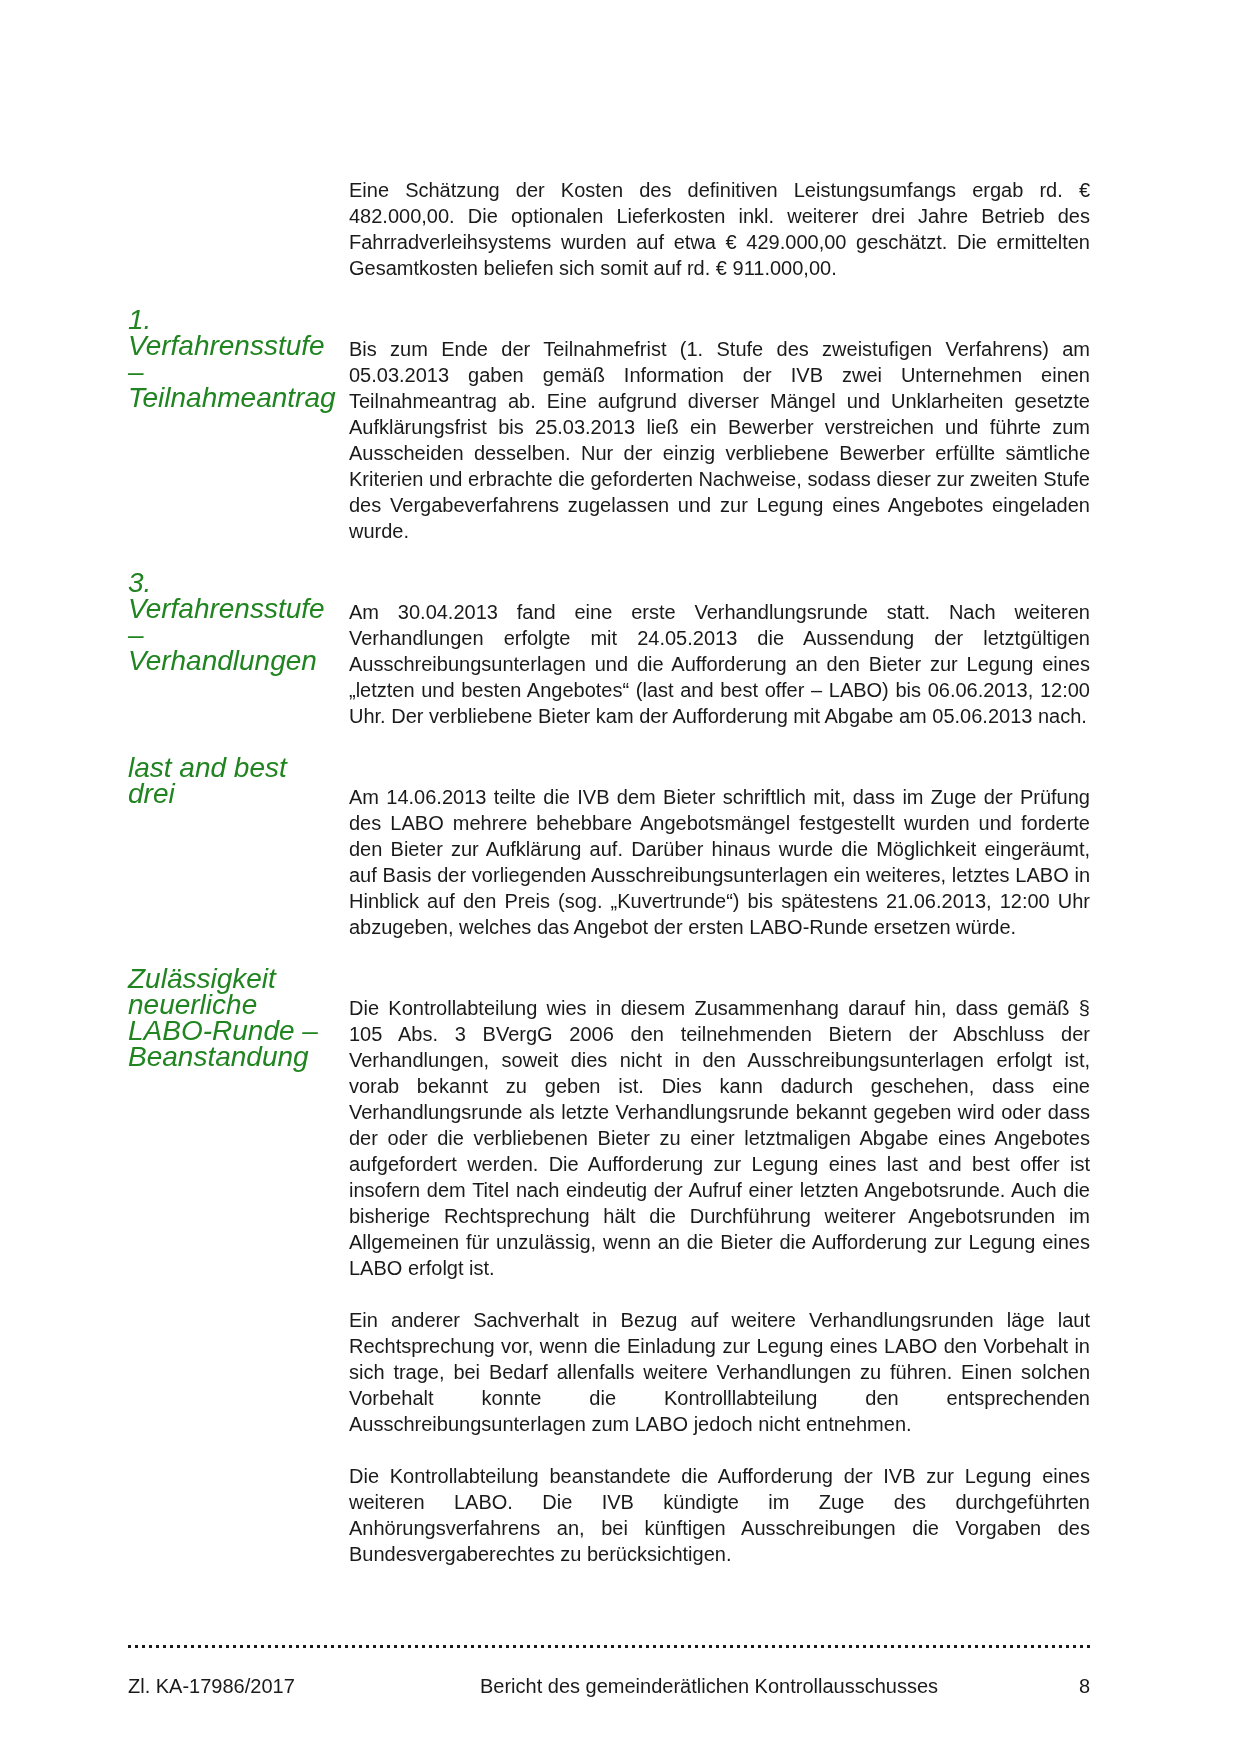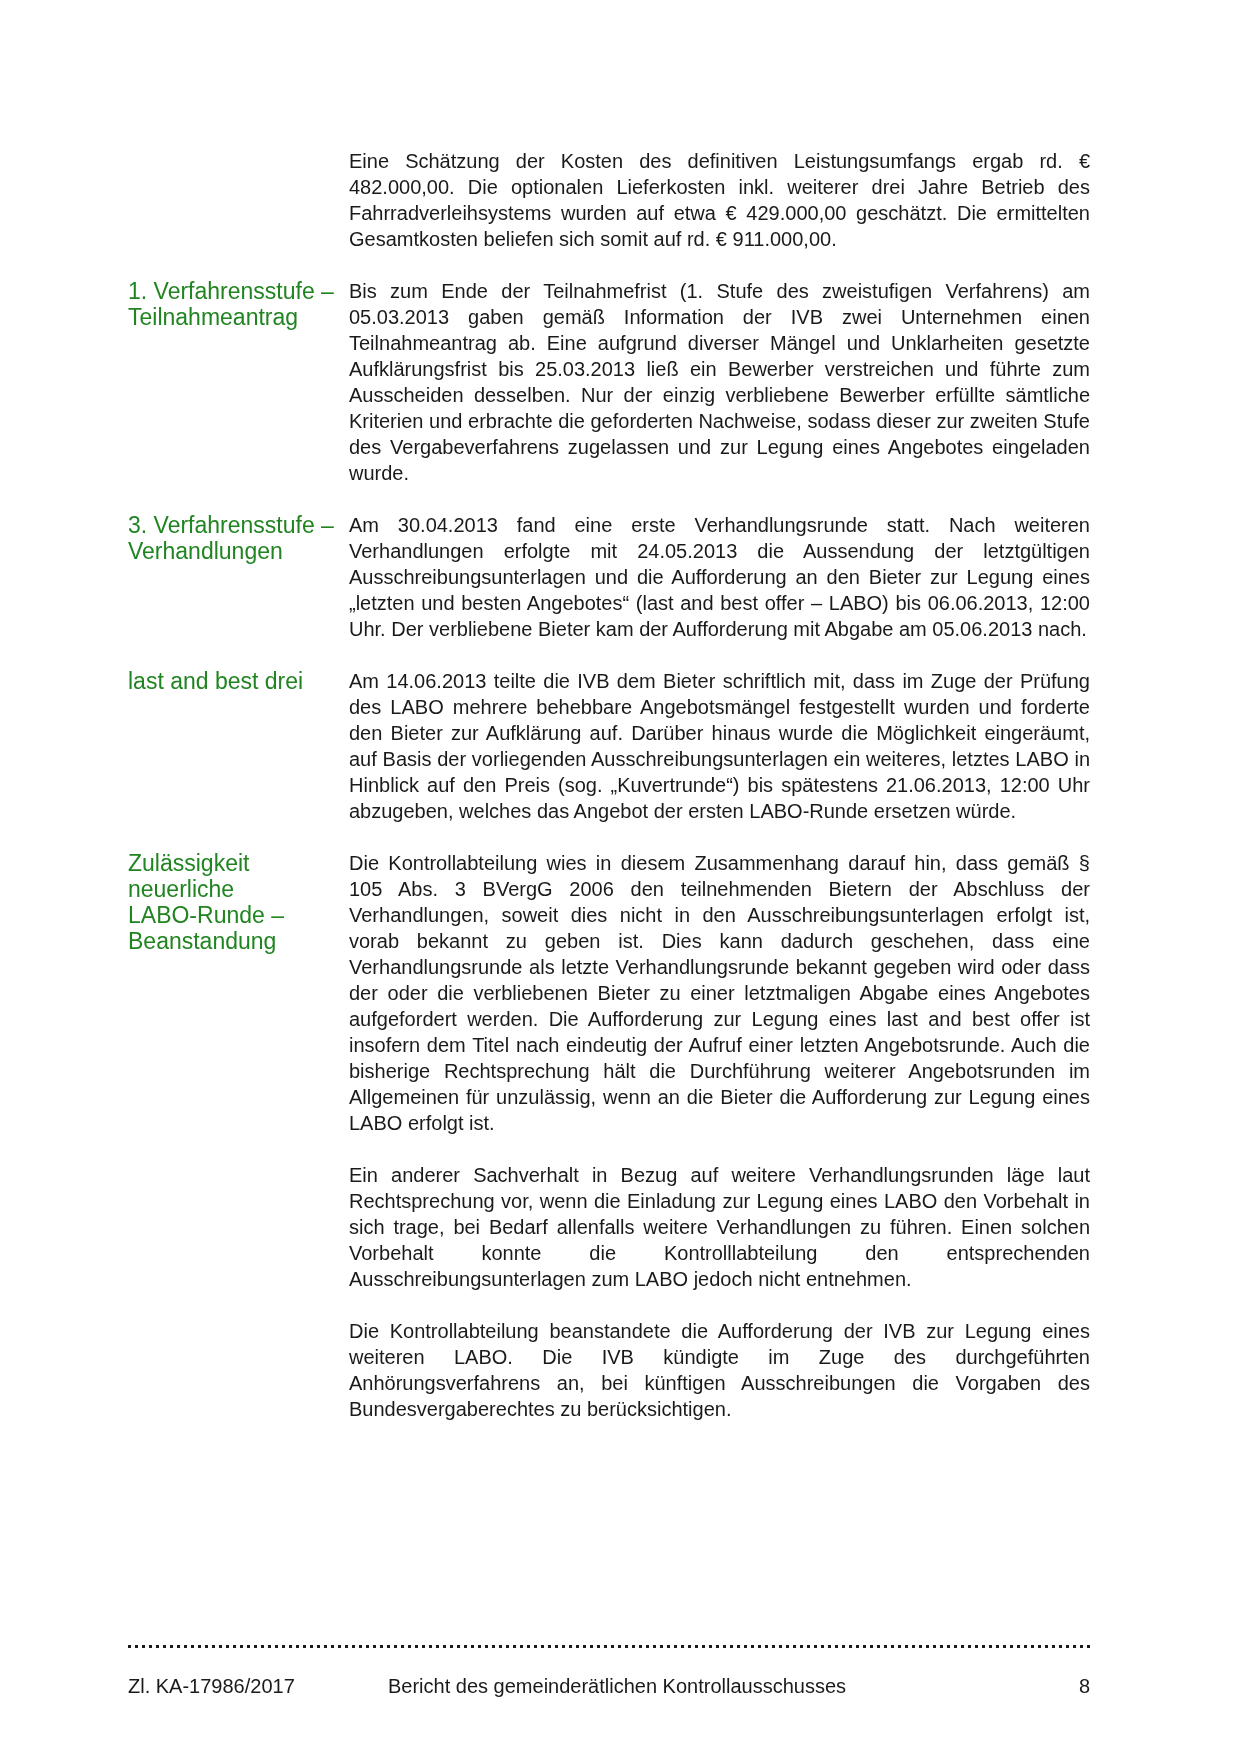--- a/index.html
+++ b/index.html
@@ -22,27 +22,29 @@
     left: 128px;
     width: 962px;
   }
   .section {
     display: grid;
     grid-template-columns: 221px 1fr;
     margin: 0;
   }
   .note {
     color: #208420;
-    font-size: 23px;
+    font-size: 28px;
     line-height: 26px;
     white-space: pre-line;
     padding-right: 12px;
+    font-style: italic;
   }
   .bodycol {
     min-width: 0;
+    margin-top: 29px;
   }
   .bodycol p {
     margin: 0 0 26px 0;
     font-size: 20px;
     line-height: 26px;
     text-align: justify;
     color: #1a1a1a;
   }
   .footer {
     position: absolute;
@@ -55,21 +57,21 @@
     background: repeating-linear-gradient(to right, #1a1a1a 0 3px, transparent 3px 7px);
   }
   .footer-row {
     display: flex;
     align-items: baseline;
     margin-top: 26px;
     font-size: 20px;
     line-height: 24px;
   }
   .footer-ref   { width: 260px; text-align: left; }
-  .footer-title { flex: 1; text-align: left; }
+  .footer-title { flex: 1; text-align: center; }
   .footer-page  { width: 60px; text-align: right; }
 </style>
 </head>
 <body>
 
 <div class="page">
 
   <div class="content">
 
     <div class="section">

